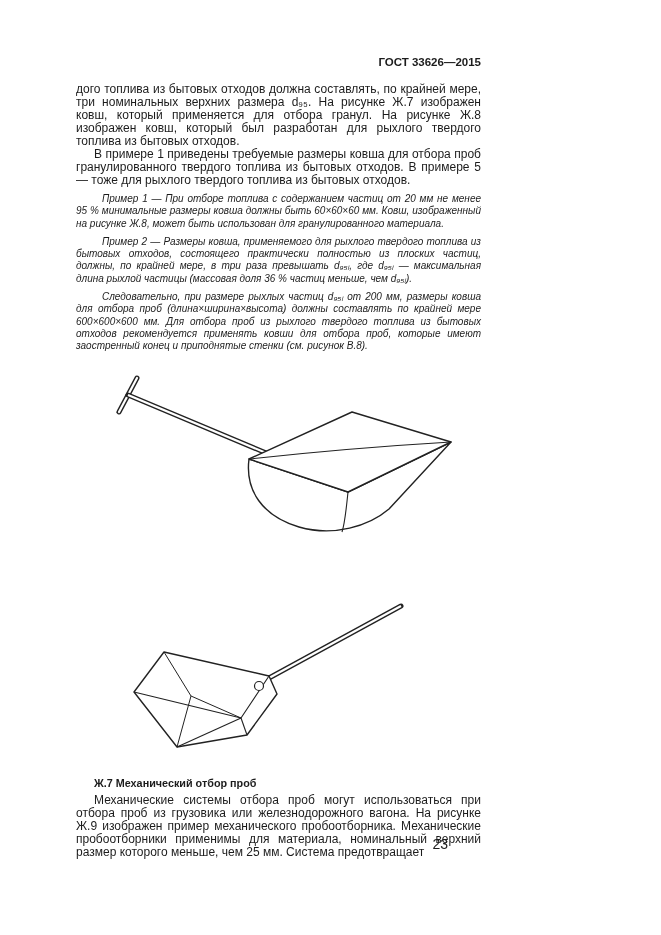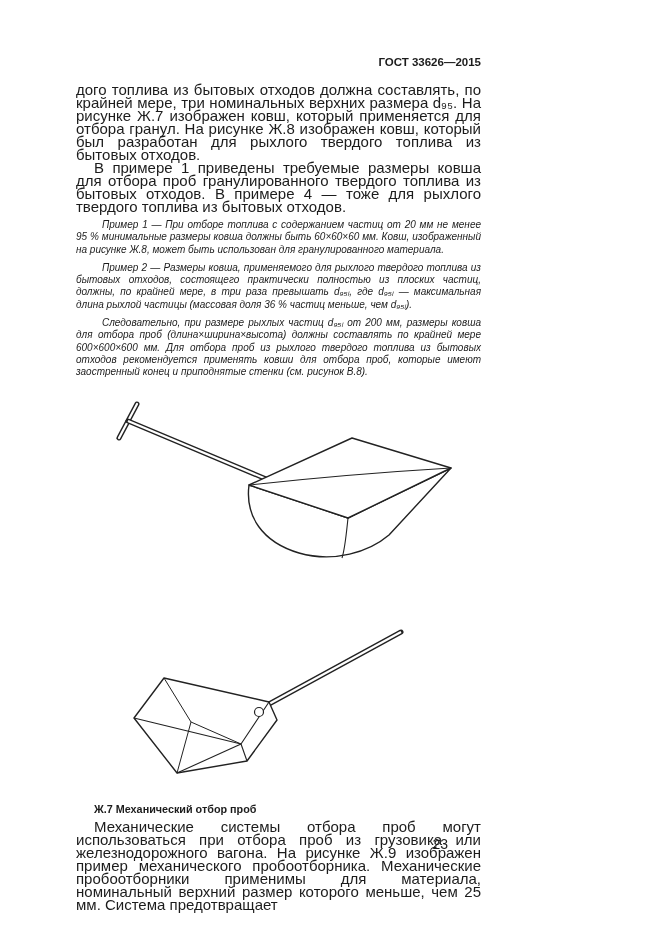--- a/index.html
+++ b/index.html
@@ -15,21 +15,21 @@
   }
   .doc-header {
     text-align:right;
     font-weight:bold;
     font-size:11.5px;
     line-height:13px;
     margin:0 0 14px 0;
   }
   p.body-par {
     margin:0;
-    font-size:15px;
+    font-size:12px;
     line-height:13px;
     text-align:justify;
   }
   p.indent { text-indent:18px; }
   p.example {
     margin:6px 0 0 0;
     font-size:10px;
     line-height:12.3px;
     font-style:italic;
     text-align:justify;
@@ -65,21 +65,21 @@
   }
 </style>
 </head>
 <body>
 
 <div class="page">
 
   <div class="doc-header">ГОСТ 33626—2015</div>
 
   <p class="body-par">дого топлива из бытовых отходов должна составлять, по крайней мере, три номинальных верхних размера d₉₅. На рисунке Ж.7 изображен ковш, который применяется для отбора гранул. На рисунке Ж.8 изображен ковш, который был разработан для рыхлого твердого топлива из бытовых отходов.</p>
-  <p class="body-par indent">В примере 1 приведены требуемые размеры ковша для отбора проб гранулированного твердого топлива из бытовых отходов. В примере 4 — тоже для рыхлого твердого топлива из бытовых отходов.</p>
+  <p class="body-par indent">В примере 1 приведены требуемые размеры ковша для отбора проб гранулированного твердого топлива из бытовых отходов. В примере 5 — тоже для рыхлого твердого топлива из бытовых отходов.</p>
 
   <p class="example">Пример 1 — При отборе топлива с содержанием частиц от 20 мм не менее 95 % минимальные размеры ковша должны быть 60×60×60 мм. Ковш, изображенный на рисунке Ж.8, может быть использован для гранулированного материала.</p>
   <p class="example">Пример 2 — Размеры ковша, применяемого для рыхлого твердого топлива из бытовых отходов, состоящего практически полностью из плоских частиц, должны, по крайней мере, в три раза превышать d₉₅ₗ, где d₉₅ₗ — максимальная длина рыхлой частицы (массовая доля 36 % частиц меньше, чем d₉₅ₗ).</p>
   <p class="example">Следовательно, при размере рыхлых частиц d₉₅ₗ от 200 мм, размеры ковша для отбора проб (длина×ширина×высота) должны составлять по крайней мере 600×600×600 мм. Для отбора проб из рыхлого твердого топлива из бытовых отходов рекомендуется применять ковши для отбора проб, которые имеют заостренный конец и приподнятые стенки (см. рисунок В.8).</p>
 
   <div class="figure fig1">
     <svg width="360" height="195" viewBox="0 0 360 195">
       <g stroke="#222222" fill="none" stroke-linejoin="round">
 
         <line x1="20" y1="37" x2="38" y2="3" stroke-width="5" stroke-linecap="round"></line>

